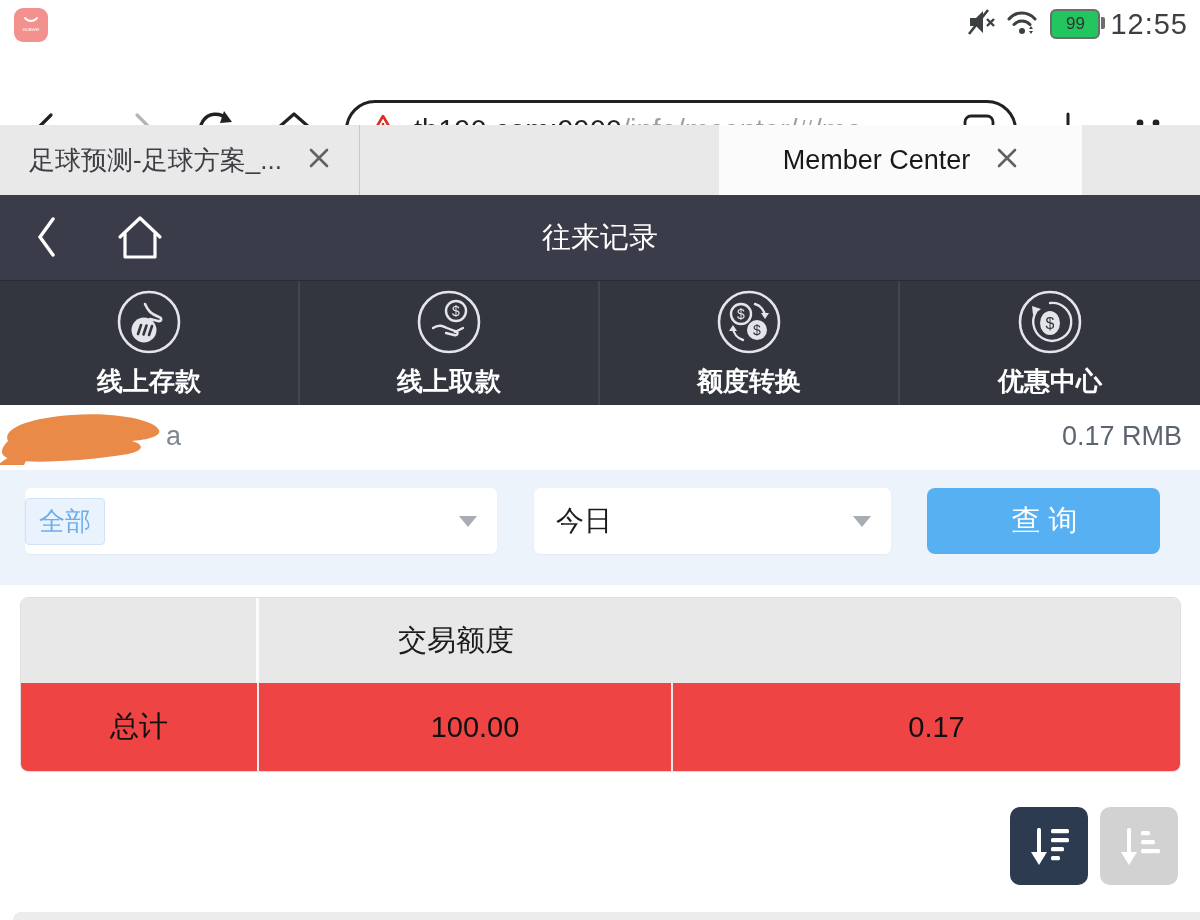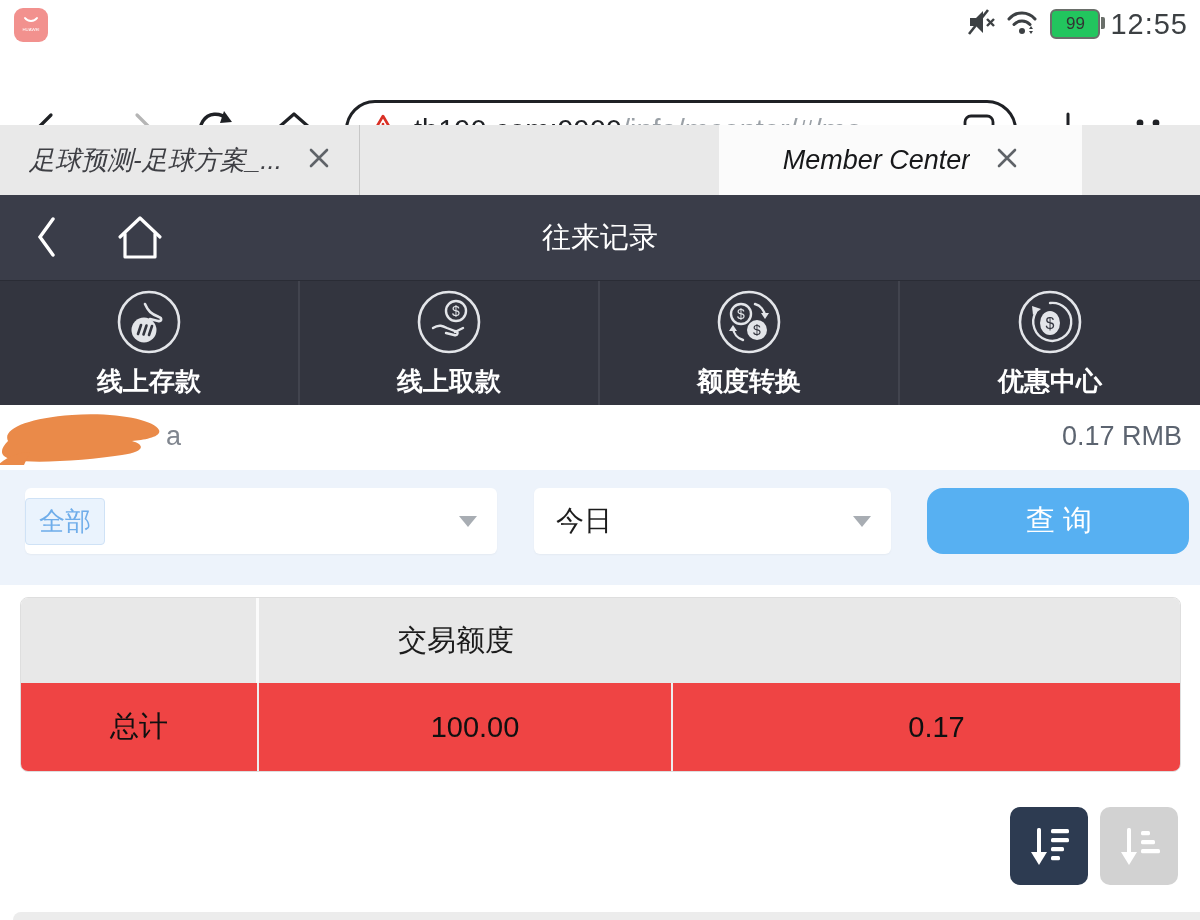--- a/index.html
+++ b/index.html
@@ -21,21 +21,21 @@
   
   .toolbar{position:absolute;left:0;top:48px;width:1200px;height:77px;background:#fff;}
   .tb-icon{position:absolute;top:60px;}
   .urlbar{position:absolute;left:345px;top:52px;width:672px;height:60px;border:3px solid #1f2125;
           border-radius:33px;display:flex;align-items:center;padding:0 18px;box-sizing:border-box;background:#fff;}
   .url-text{flex:1;margin-left:14px;font-size:29px;white-space:nowrap;overflow:hidden;}
   .url-host{color:#1f2125;}
   .url-path{color:#9aa0a6;}
 
   
-  .tabstrip{position:absolute;left:0;top:125px;width:1200px;height:70px;background:#e9e9e9;font-style:italic;}
+  .tabstrip{position:absolute;left:0;top:125px;width:1200px;height:70px;background:#e9e9e9;}
   .tab{position:absolute;top:0;height:70px;display:flex;align-items:center;justify-content:center;gap:26px;box-sizing:border-box;}
   .tab-label{font-size:26px;color:#3e3f44;white-space:nowrap;overflow:hidden;max-width:260px;}
   .tab1{left:0;width:360px;border-right:1px solid #c7c7c7;}
   .tab2{left:360px;width:359px;}
   .tab3{left:719px;width:363px;background:#fbfbfb;}
   .tab3 .tab-label{color:#17181a;font-size:27px;}
 
   
   .pageheader{position:absolute;left:0;top:195px;width:1200px;height:85px;background:#3a3d49;}
   .ph-title{position:absolute;left:0;right:0;top:0;height:85px;display:flex;align-items:center;justify-content:center;
@@ -59,22 +59,22 @@
   
   .filterbar{position:absolute;left:0;top:470px;width:1200px;height:115px;background:#edf3fb;}
   .dd{position:absolute;top:18px;height:66px;background:#fff;border-radius:6px;box-sizing:border-box;
       display:flex;align-items:center;box-shadow:0 1px 2px rgba(0,0,0,0.04);}
   .dd1{left:25px;width:472px;}
   .dd2{left:534px;width:357px;padding-left:22px;}
   .caret{position:absolute;right:20px;top:28px;width:0;height:0;border-left:9px solid transparent;
          border-right:9px solid transparent;border-top:11px solid #a8adb3;}
   .tag-all{font-size:26px;color:#6fadea;background:#eaf3fd;border:1px solid #cfe2f6;border-radius:4px;padding:5px 13px;}
   .dd2-text{font-size:28px;color:#1c1c1c;}
-  .query-btn{position:absolute;left:927px;top:18px;width:262px;height:66px;background:#57b0f2;border:none;
-             border-radius:16px;color:#fff;font-size:29px;letter-spacing:8px;padding-left:16px;
+  .query-btn{position:absolute;left:927px;top:18px;width:233px;height:66px;background:#57b0f2;border:none;
+             border-radius:8px;color:#fff;font-size:29px;letter-spacing:8px;padding-left:16px;
              display:flex;align-items:center;justify-content:center;cursor:pointer;font-family:inherit;}
 
   
   .tablewrap{position:absolute;left:20px;top:597px;width:1161px;border:1px solid #dedede;border-radius:8px;
              overflow:hidden;background:#fff;box-sizing:border-box;}
   .thead{display:flex;height:85px;background:#e8e8e8;}
   .th{display:flex;align-items:center;justify-content:center;font-size:29px;color:#1c1c1c;box-sizing:border-box;}
   .th:not(:last-child){border-right:3px solid #fbfbfb;}
   .trow{display:flex;height:88px;background:#ef4444;gap:20px;}
   .td{display:flex;align-items:center;justify-content:center;font-size:29px;color:#101010;box-sizing:border-box;}

